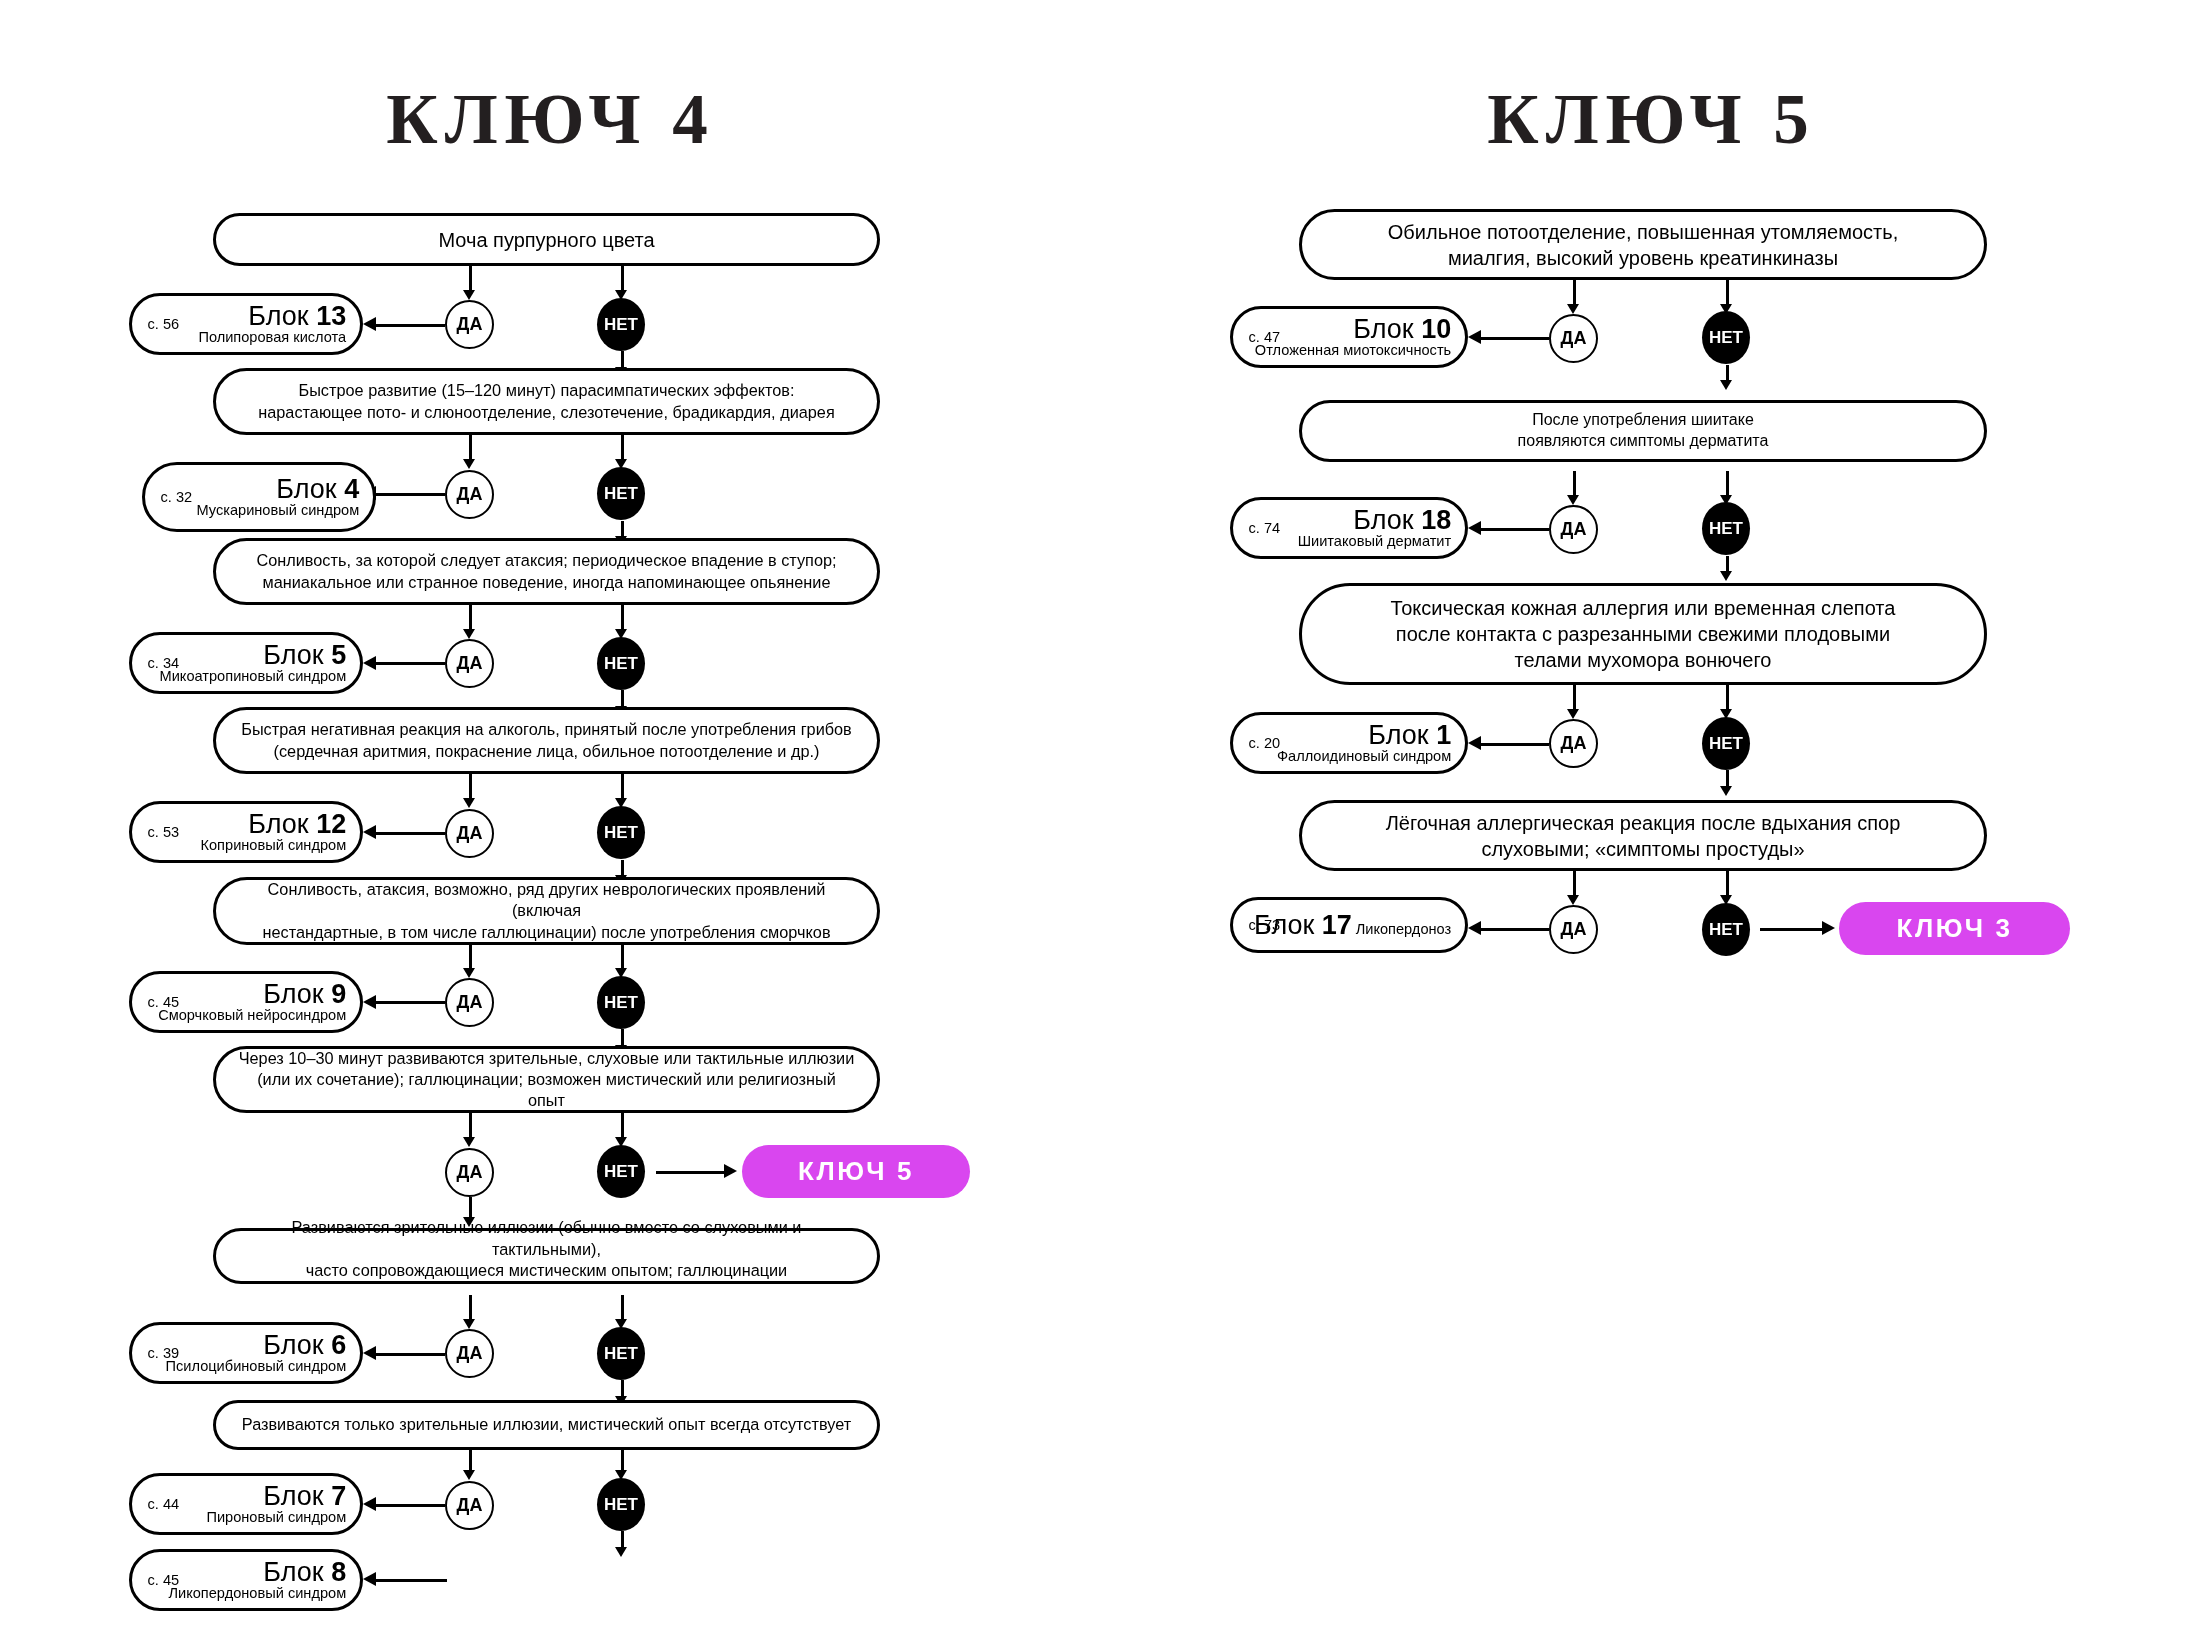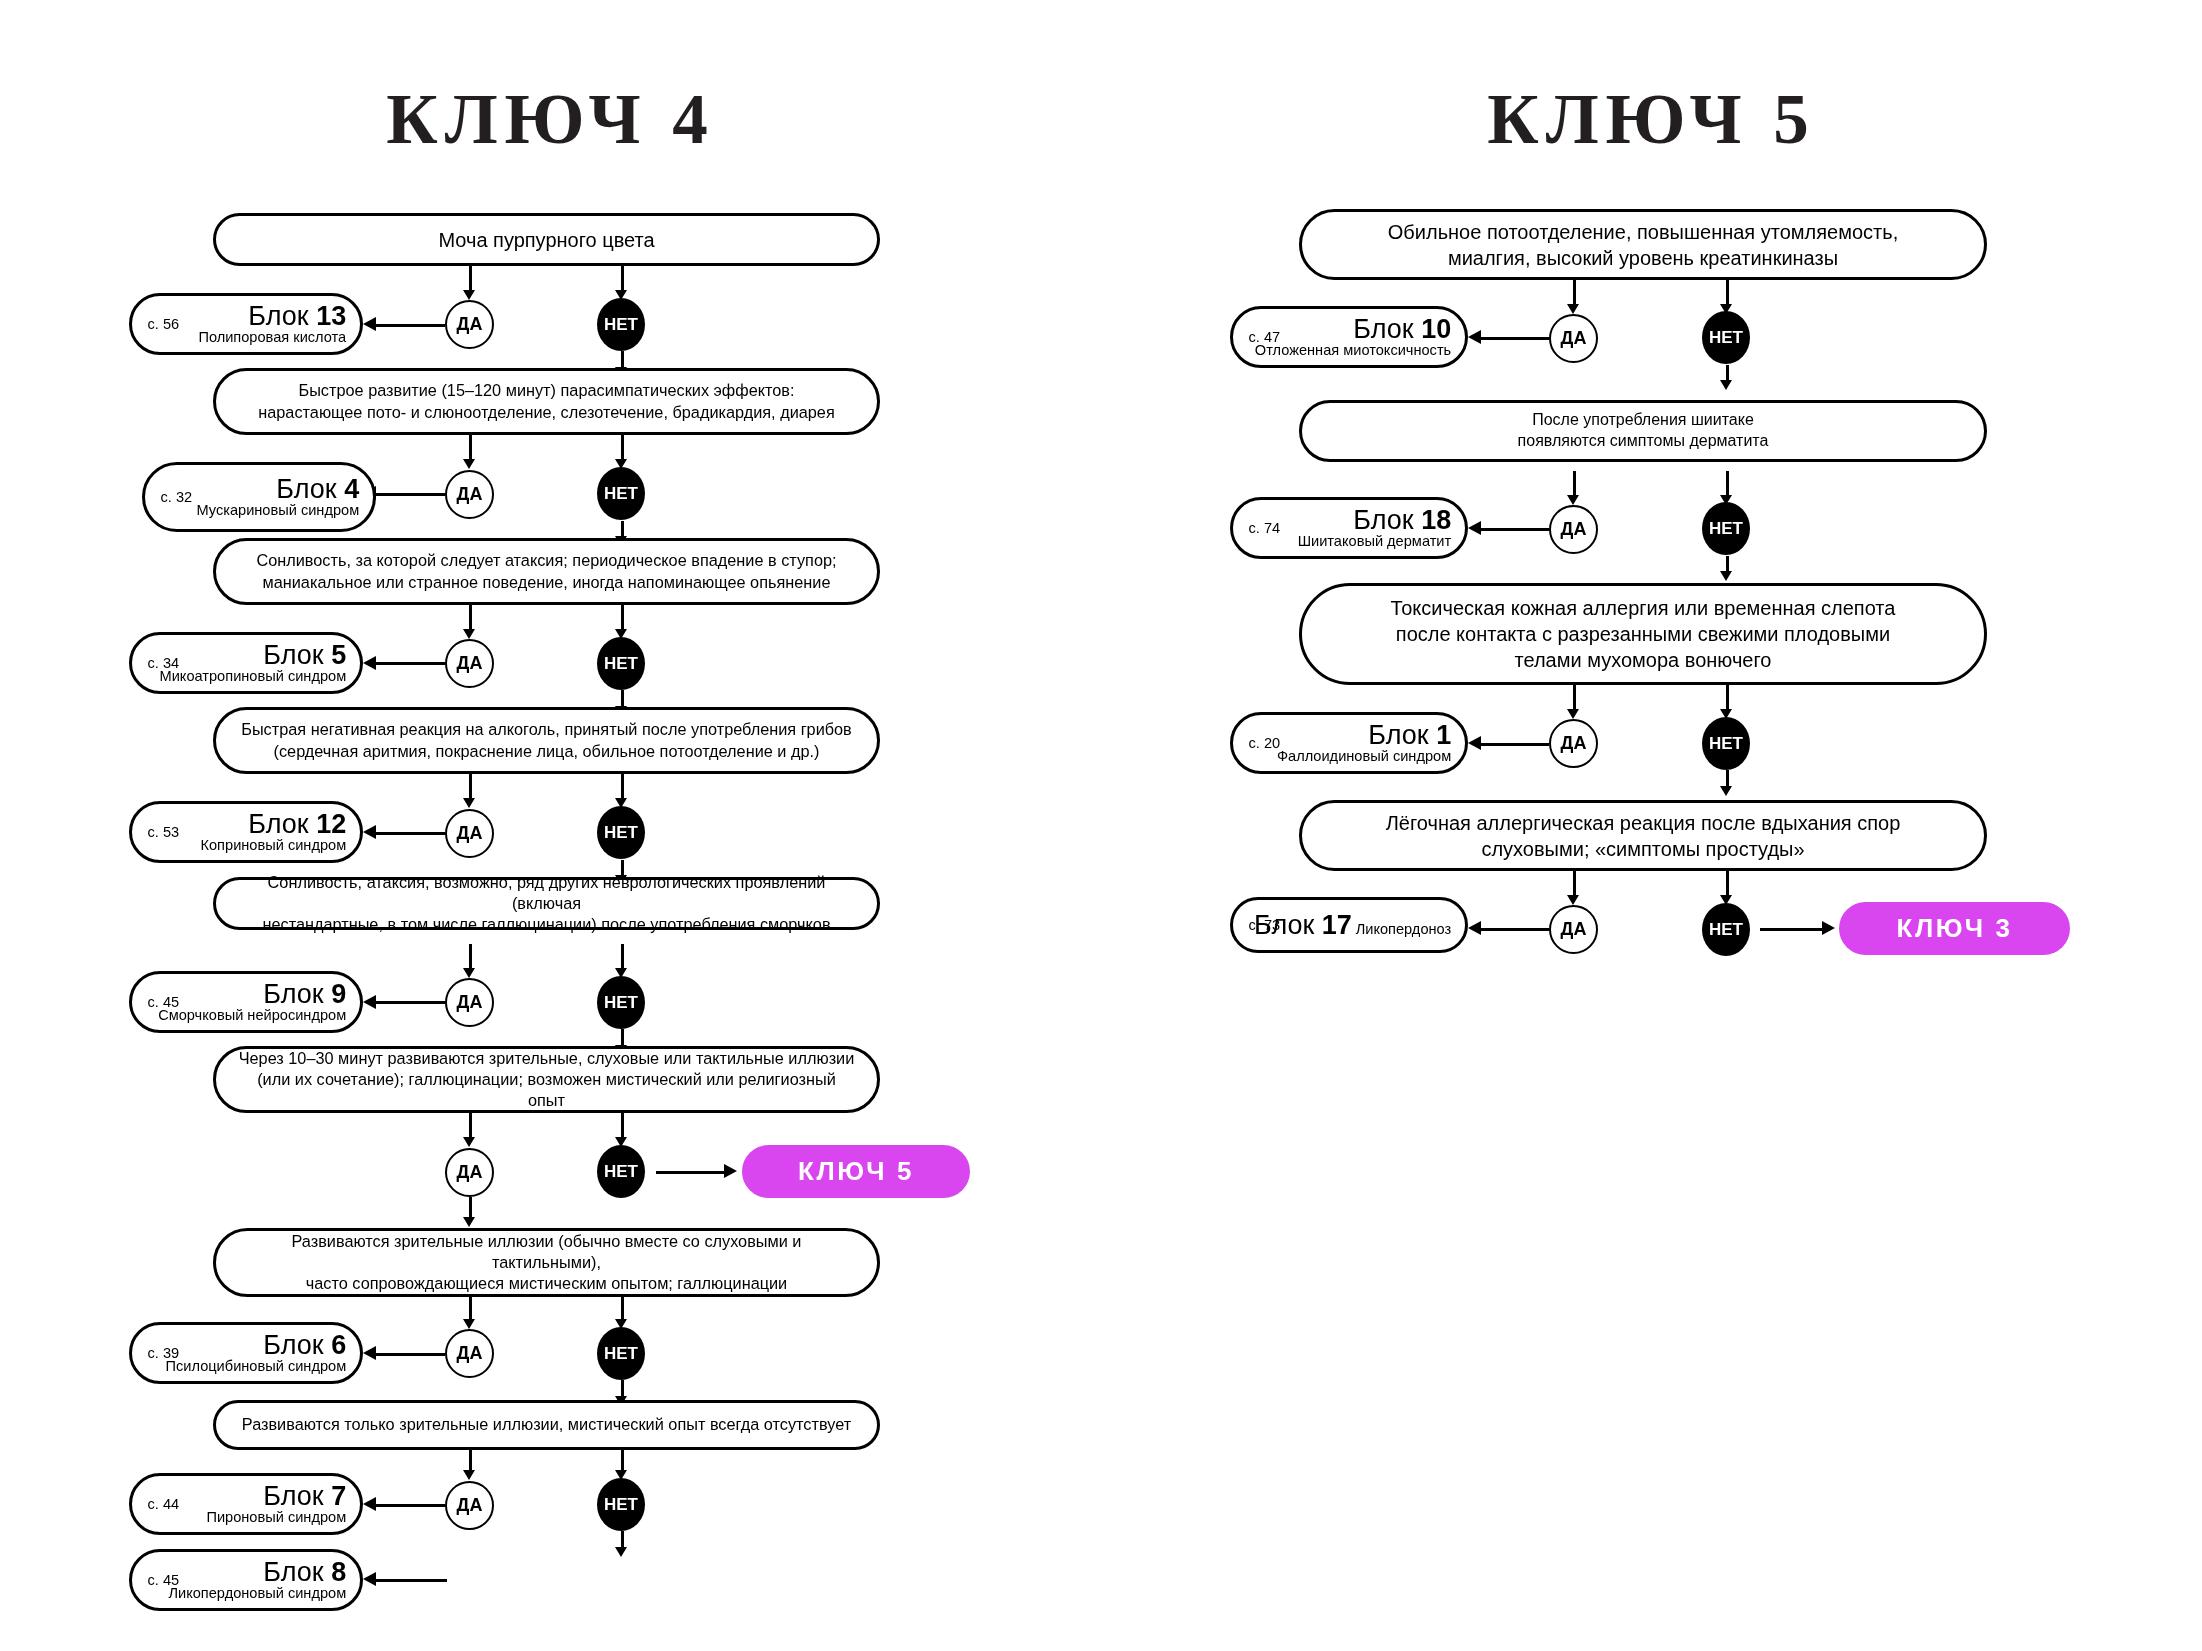--- a/index.html
+++ b/index.html
@@ -184,21 +184,21 @@
     <span class="page">с. 53</span>
     <span class="bstack">
       <span class="btitle"><span>Блок </span><b>12</b></span>
       <span class="bsub">Коприновый синдром</span>
     </span>
   </div>
 
   <div class="vline" style="left:621px;top:860px;height:19px;"></div>
   <div class="vhead" style="left:615px;top:875px;"></div>
 
-  <div class="qbox" style="left:213px;top:877px;width:667px;height:53px;font-size:16.3px;">
+  <div class="qbox" style="left:213px;top:877px;width:667px;height:68px;font-size:16.3px;">
     <span class="qtext"><span>Сонливость, атаксия, возможно, ряд других неврологических проявлений (включая</span><br><span>нестандартные, в том числе галлюцинации) после употребления сморчков</span></span>
   </div>
   <div class="vline" style="left:469px;top:944px;height:27.5px;"></div>
   <div class="vhead" style="left:463px;top:968px;"></div>
   <div class="vline" style="left:621px;top:944px;height:27.5px;"></div>
   <div class="vhead" style="left:615px;top:968px;"></div>
 
   <div class="yes" style="left:445px;top:978px;width:49px;height:49px;">ДА</div>
   <div class="no" style="left:597px;top:976px;width:48px;height:53px;">НЕТ</div>
 
@@ -227,21 +227,21 @@
   <div class="yes" style="left:445px;top:1148px;width:49px;height:49px;">ДА</div>
   <div class="no" style="left:597px;top:1145px;width:48px;height:53px;">НЕТ</div>
 
   <div class="hline" style="left:656px;top:1171px;width:69px;"></div>
   <div class="hhead-right" style="left:724px;top:1164px;"></div>
   <div class="keypill" style="left:742px;top:1145px;width:228px;height:53px;">КЛЮЧ 5</div>
 
   <div class="vline" style="left:469px;top:1197px;height:24px;"></div>
   <div class="vhead" style="left:463px;top:1217px;"></div>
 
-  <div class="qbox" style="left:213px;top:1228px;width:667px;height:69px;font-size:16.3px;">
+  <div class="qbox" style="left:213px;top:1228px;width:667px;height:56px;font-size:16.3px;align-items:flex-end;">
     <span class="qtext"><span>Развиваются зрительные иллюзии (обычно вместе со слуховыми и тактильными),</span><br><span>часто сопровождающиеся мистическим опытом; галлюцинации</span></span>
   </div>
   <div class="vline" style="left:469px;top:1295px;height:27.5px;"></div>
   <div class="vhead" style="left:463px;top:1319px;"></div>
   <div class="vline" style="left:621px;top:1295px;height:27.5px;"></div>
   <div class="vhead" style="left:615px;top:1319px;"></div>
 
   <div class="yes" style="left:445px;top:1329px;width:49px;height:49px;">ДА</div>
   <div class="no" style="left:597px;top:1327px;width:48px;height:53px;">НЕТ</div>
 

